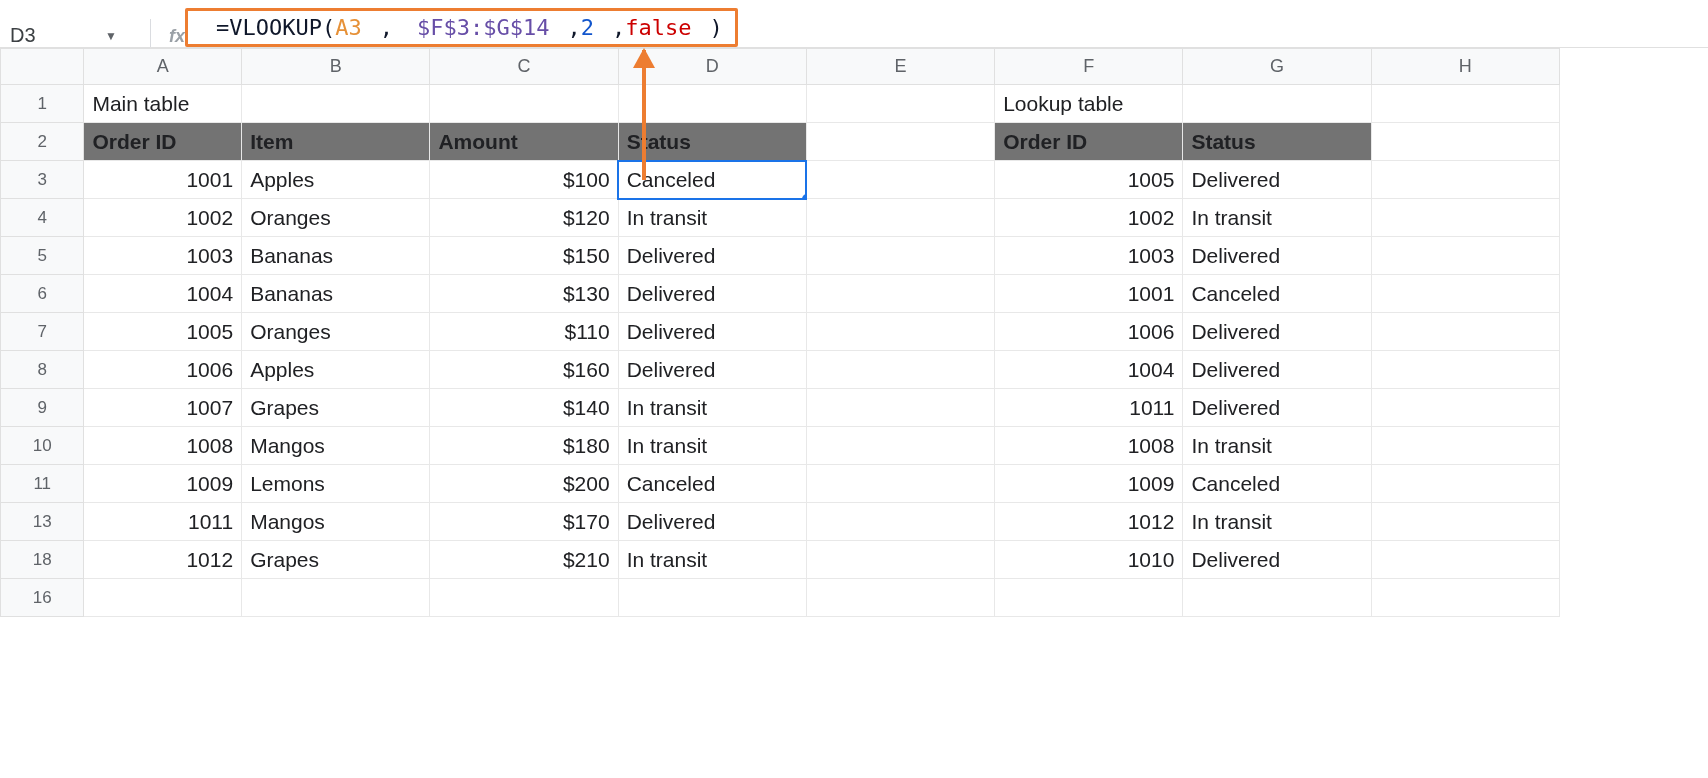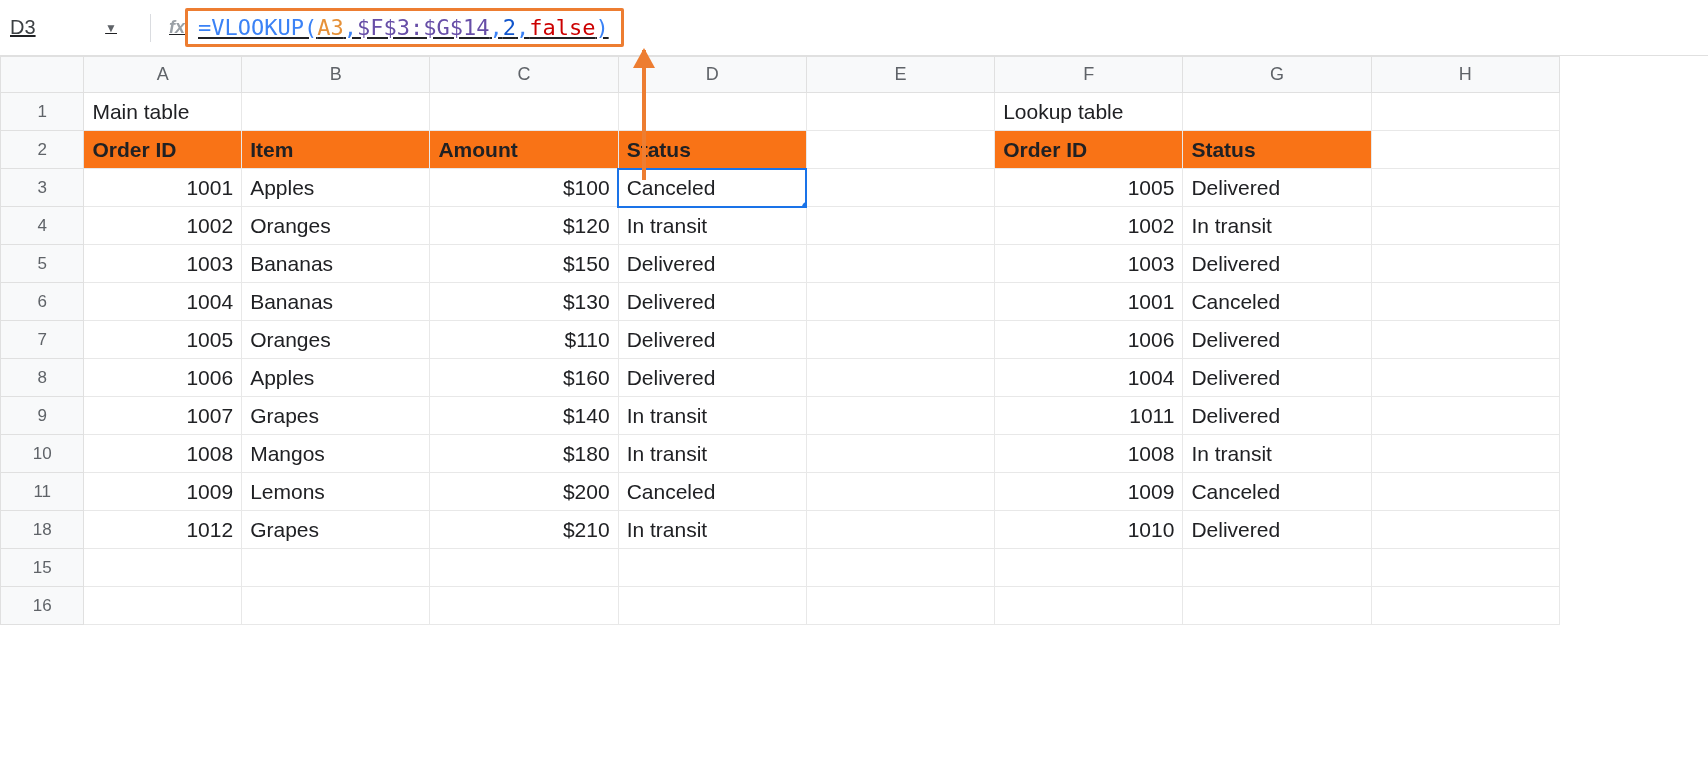--- a/index.html
+++ b/index.html
@@ -6,25 +6,24 @@
   body {
     margin: 0;
     font-family: Arial, sans-serif;
     font-size: 20px;
     color: #202124;
     background: #fff;
     position: relative;
   }
   .formula-bar {
     display: flex;
-    align-items: center;
-    height: 56px;
+    align-items: flex-end;
+    height: 48px;
     border-bottom: 1px solid #e0e0e0;
     position: relative;
-    text-decoration: underline;
   }
   .name-box {
     width: 125px;
     padding-left: 10px;
     font-size: 20px;
     color: #3c4043;
     display: flex;
     align-items: center;
     justify-content: space-between;
     padding-right: 8px;
@@ -46,23 +45,23 @@
     font-size: 18px;
   }
   .formula-box {
     border: 3px solid #ed7d31;
     padding: 4px 12px 4px 10px;
     font-family: Consolas, monospace;
     font-size: 22px;
     white-space: nowrap;
     border-radius: 2px;
   }
-  .f-black { color:#3b82f6; }
+  .f-black { color:#0f172a;margin-left:18px; }
   .f-orange { color:#e69138; }
-  .f-purple { color:#674ea7; }
+  .f-purple { color:#674ea7;margin-left:24px; }
   .f-blue   { color:#1155cc; }
   .f-red    { color:#cc0000; }
 
   .grid-wrap {
     position: relative;
   }
   table.sheet {
     border-collapse: collapse;
     table-layout: fixed;
     width: 1560px;
@@ -87,21 +86,21 @@
     height: 38px;
     padding: 0 8px;
     vertical-align: middle;
     font-size: 21px;
     overflow: hidden;
     white-space: nowrap;
   }
   .num { text-align: right; }
   .txt { text-align: left; }
   .hdr-cell {
-    background: #f97316;
+    background: #737373;
     font-weight: bold;
     margin-top: 34px;
   }
   .col-sel { background: #e8eef9; }
   .row-sel { background: #e8eef9; font-weight: bold; color:#1a73e8; }
   .active-cell {
     outline: 2px solid #1a73e8;
     outline-offset: -1px;
     position: relative;
   }
@@ -313,44 +312,44 @@
     <td class="cell txt">Lemons</td>
     <td class="cell num">$200</td>
     <td class="cell txt">Canceled</td>
     <td class="cell"></td>
     <td class="cell num">1009</td>
     <td class="cell txt">Canceled</td>
     <td class="cell"></td>
         </tr>
 
 
+  <tr>
+          <td class="rowhdr">13</td>
+    <td class="cell num">1011</td>
+    <td class="cell txt">Mangos</td>
+    <td class="cell num">$170</td>
+    <td class="cell txt">Delivered</td>
+    <td class="cell"></td>
+    <td class="cell num">1012</td>
+    <td class="cell txt">In transit</td>
+    <td class="cell"></td>
+        </tr>
 
   <tr>
           <td class="rowhdr">18</td>
     <td class="cell num">1012</td>
     <td class="cell txt">Grapes</td>
     <td class="cell num">$210</td>
     <td class="cell txt">In transit</td>
     <td class="cell"></td>
     <td class="cell num">1010</td>
     <td class="cell txt">Delivered</td>
     <td class="cell"></td>
         </tr>
 
-  <tr>
-          <td class="rowhdr">15</td>
-    <td class="cell"></td>
-          <td class="cell"></td>
-    <td class="cell"></td>
-          <td class="cell"></td>
-    <td class="cell"></td>
-          <td class="cell"></td>
-    <td class="cell"></td>
-          <td class="cell"></td>
-        </tr>
 
   <tr>
           <td class="rowhdr">16</td>
     <td class="cell"></td>
           <td class="cell"></td>
     <td class="cell"></td>
           <td class="cell"></td>
     <td class="cell"></td>
           <td class="cell"></td>
     <td class="cell"></td>

